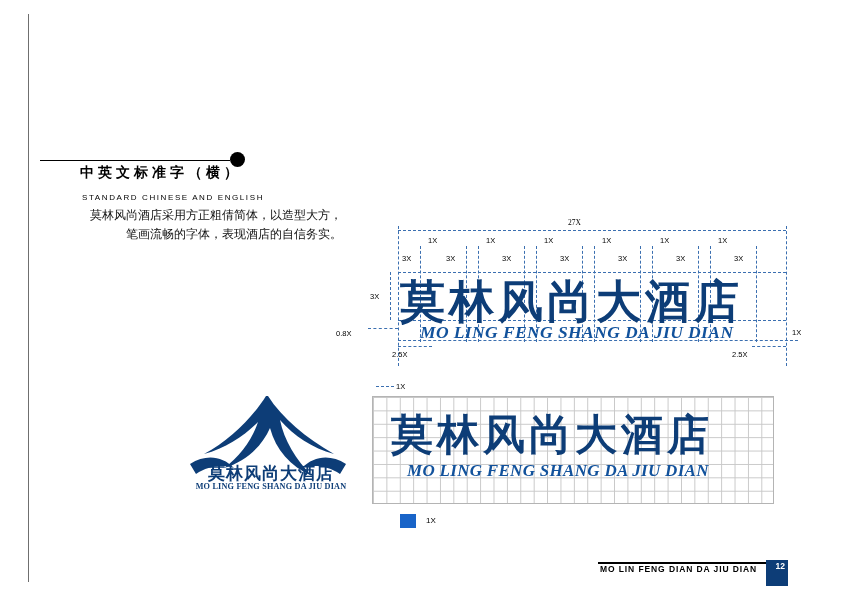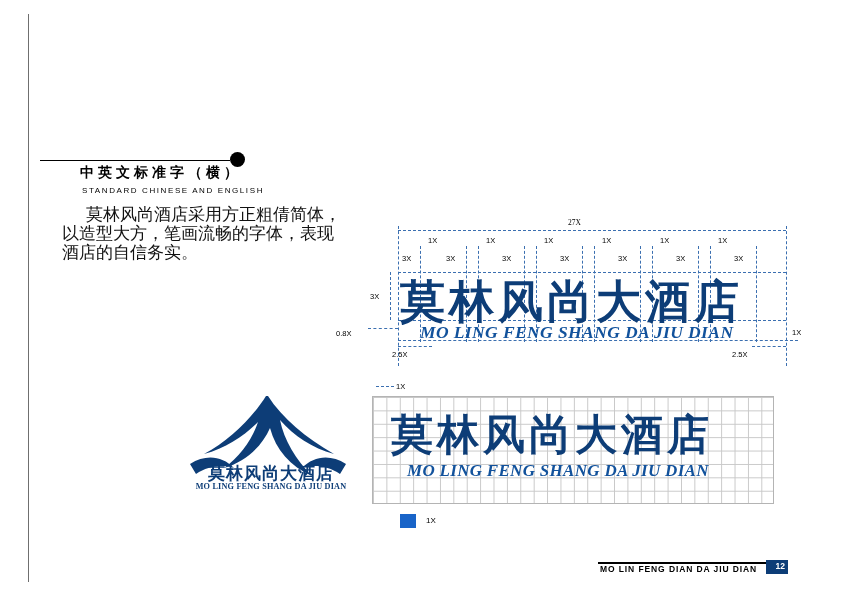--- a/index.html
+++ b/index.html
@@ -79,21 +79,21 @@
     letter-spacing: 4px;
     color: #000;
     padding-left: 40px;
     margin-top: 38px;
   }
   .section-en {
     font-size: 8px;
     letter-spacing: 1.6px;
     color: #000;
     padding-left: 42px;
-    margin-top: 4px;
+    margin-top: 11px;
   }
   .section-underline {
     position: absolute;
     left: 0;
     top: 34px;
     width: 190px;
     height: 1px;
     background: #000;
   }
   .section-dot {
@@ -104,24 +104,25 @@
     height: 15px;
     border-radius: 50%;
     background: #000;
   }
   
   .body-text {
     position: absolute;
     left: 62px;
     top: 206px;
     width: 280px;
-    font-size: 17px;
+    font-size: 12px;
     line-height: 19px;
     color: #111;
-    font-family: Liberation Mono, monospace;
+    font-family: Liberation Serif, serif;
+    text-align: right;
   }
   .body-text p {
     margin: 0 0 2px 0;
     text-indent: 24px;
   }
   
   .spec {
     position: absolute;
     left: 368px;
     top: 210px;
@@ -269,21 +270,21 @@
     font-size: 8.5px;
     font-weight: bold;
     letter-spacing: 0.9px;
     color: #000;
   }
   .footer-page {
     position: absolute;
     left: 766px;
     top: 560px;
     width: 22px;
-    height: 14px;
+    height: 26px;
     background: #0d3d77;
     color: #fff;
     font-size: 8.5px;
     font-weight: bold;
     text-align: right;
     padding-right: 3px;
     box-sizing: border-box;
     line-height: 13px;
   }
 </style>

